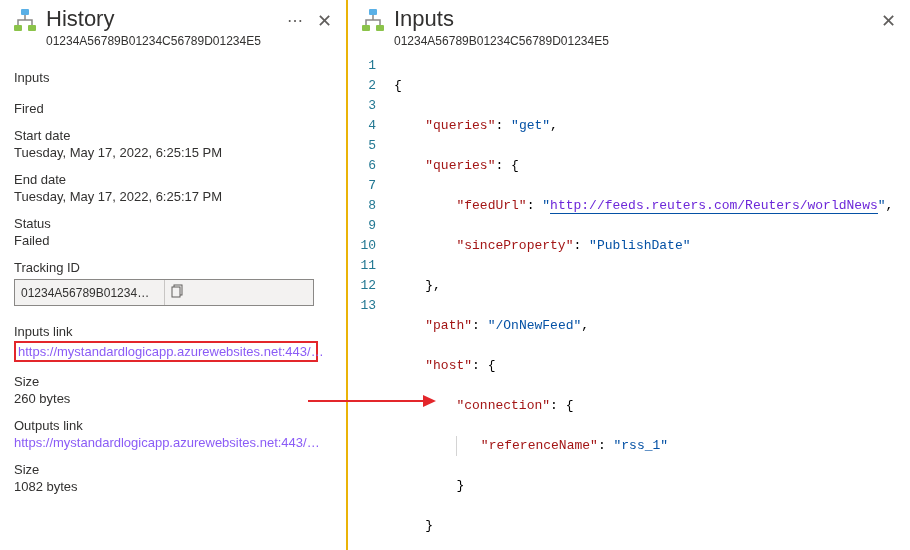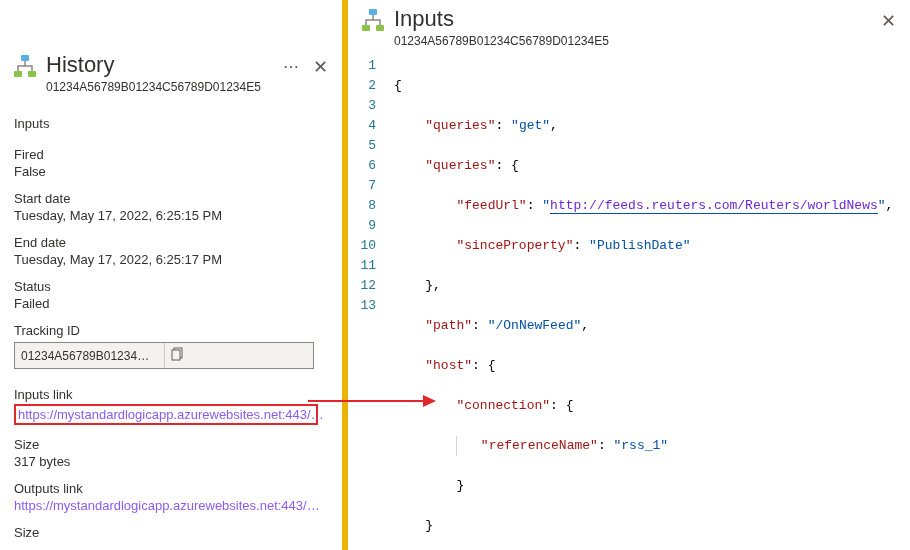--- a/index.html
+++ b/index.html
@@ -12,21 +12,21 @@
     height: 550px;
     display: flex;
     overflow: hidden;
   }
   .panel {
     flex-direction: column;
     display: flex;
     height: 100%;
     position: relative;
   }
-  .left { width: 348px; border-right: 6px solid #eab308; justify-content: flex-end; }
+  .left { width: 348px; border-right: 2px solid #eab308; }
   .right { flex: 1; }
   .panel-header {
     display: flex;
     align-items: flex-start;
     padding: 6px 10px 6px 12px;
     gap: 8px;
   }
   .logic-icon { flex-shrink:0; margin-top:2px; }
   .title-wrap { flex:1; min-width:0; }
   .panel-title { font-size: 22px; font-weight: 400; color:#323130; line-height:1.2; }
@@ -80,21 +80,20 @@
     <div class="header-actions">
       <span class="more-dots">⋯</span>
       <span class="close-x">✕</span>
     </div>
   </div>
 
   <div class="left-body">
     <div class="section-label">Inputs</div>
 
     <div class="section-label" style="margin-top:16px;">Fired</div>
-    <div class="section-value">False</div>
 
     <div class="section-label">Start date</div>
     <div class="section-value">Tuesday, May 17, 2022, 6:25:15 PM</div>
 
     <div class="section-label">End date</div>
     <div class="section-value">Tuesday, May 17, 2022, 6:25:17 PM</div>
 
     <div class="section-label">Status</div>
     <div class="section-value">Failed</div>
 
@@ -108,26 +107,27 @@
           </svg>
       </span>
     </div>
 
     <div class="section-label" style="margin-top:18px;">Inputs link</div>
     <div class="inputs-link-box">
       <a href="#" class="link">https://mystandardlogicapp.azurewebsites.net:443/…</a>
     </div>
 
     <div class="section-label">Size</div>
-    <div class="section-value">317 bytes</div>
+    <div class="section-value">260 bytes</div>
 
     <div class="section-label">Outputs link</div>
     <div class="section-value"><a href="#" class="link">https://mystandardlogicapp.azurewebsites.net:443/…</a></div>
 
     <div class="section-label">Size</div>
+    <div class="section-value">1082 bytes</div>
   </div>
 
   <svg class="arrow" width="130" height="18">
     <line x1="0" y1="9" x2="115" y2="9" stroke="#e3262b" stroke-width="2"></line>
     <polygon points="115,3 128,9 115,15" fill="#e3262b"></polygon>
   </svg>
 </div>
 
 <div class="panel right">
   <div class="panel-header">

